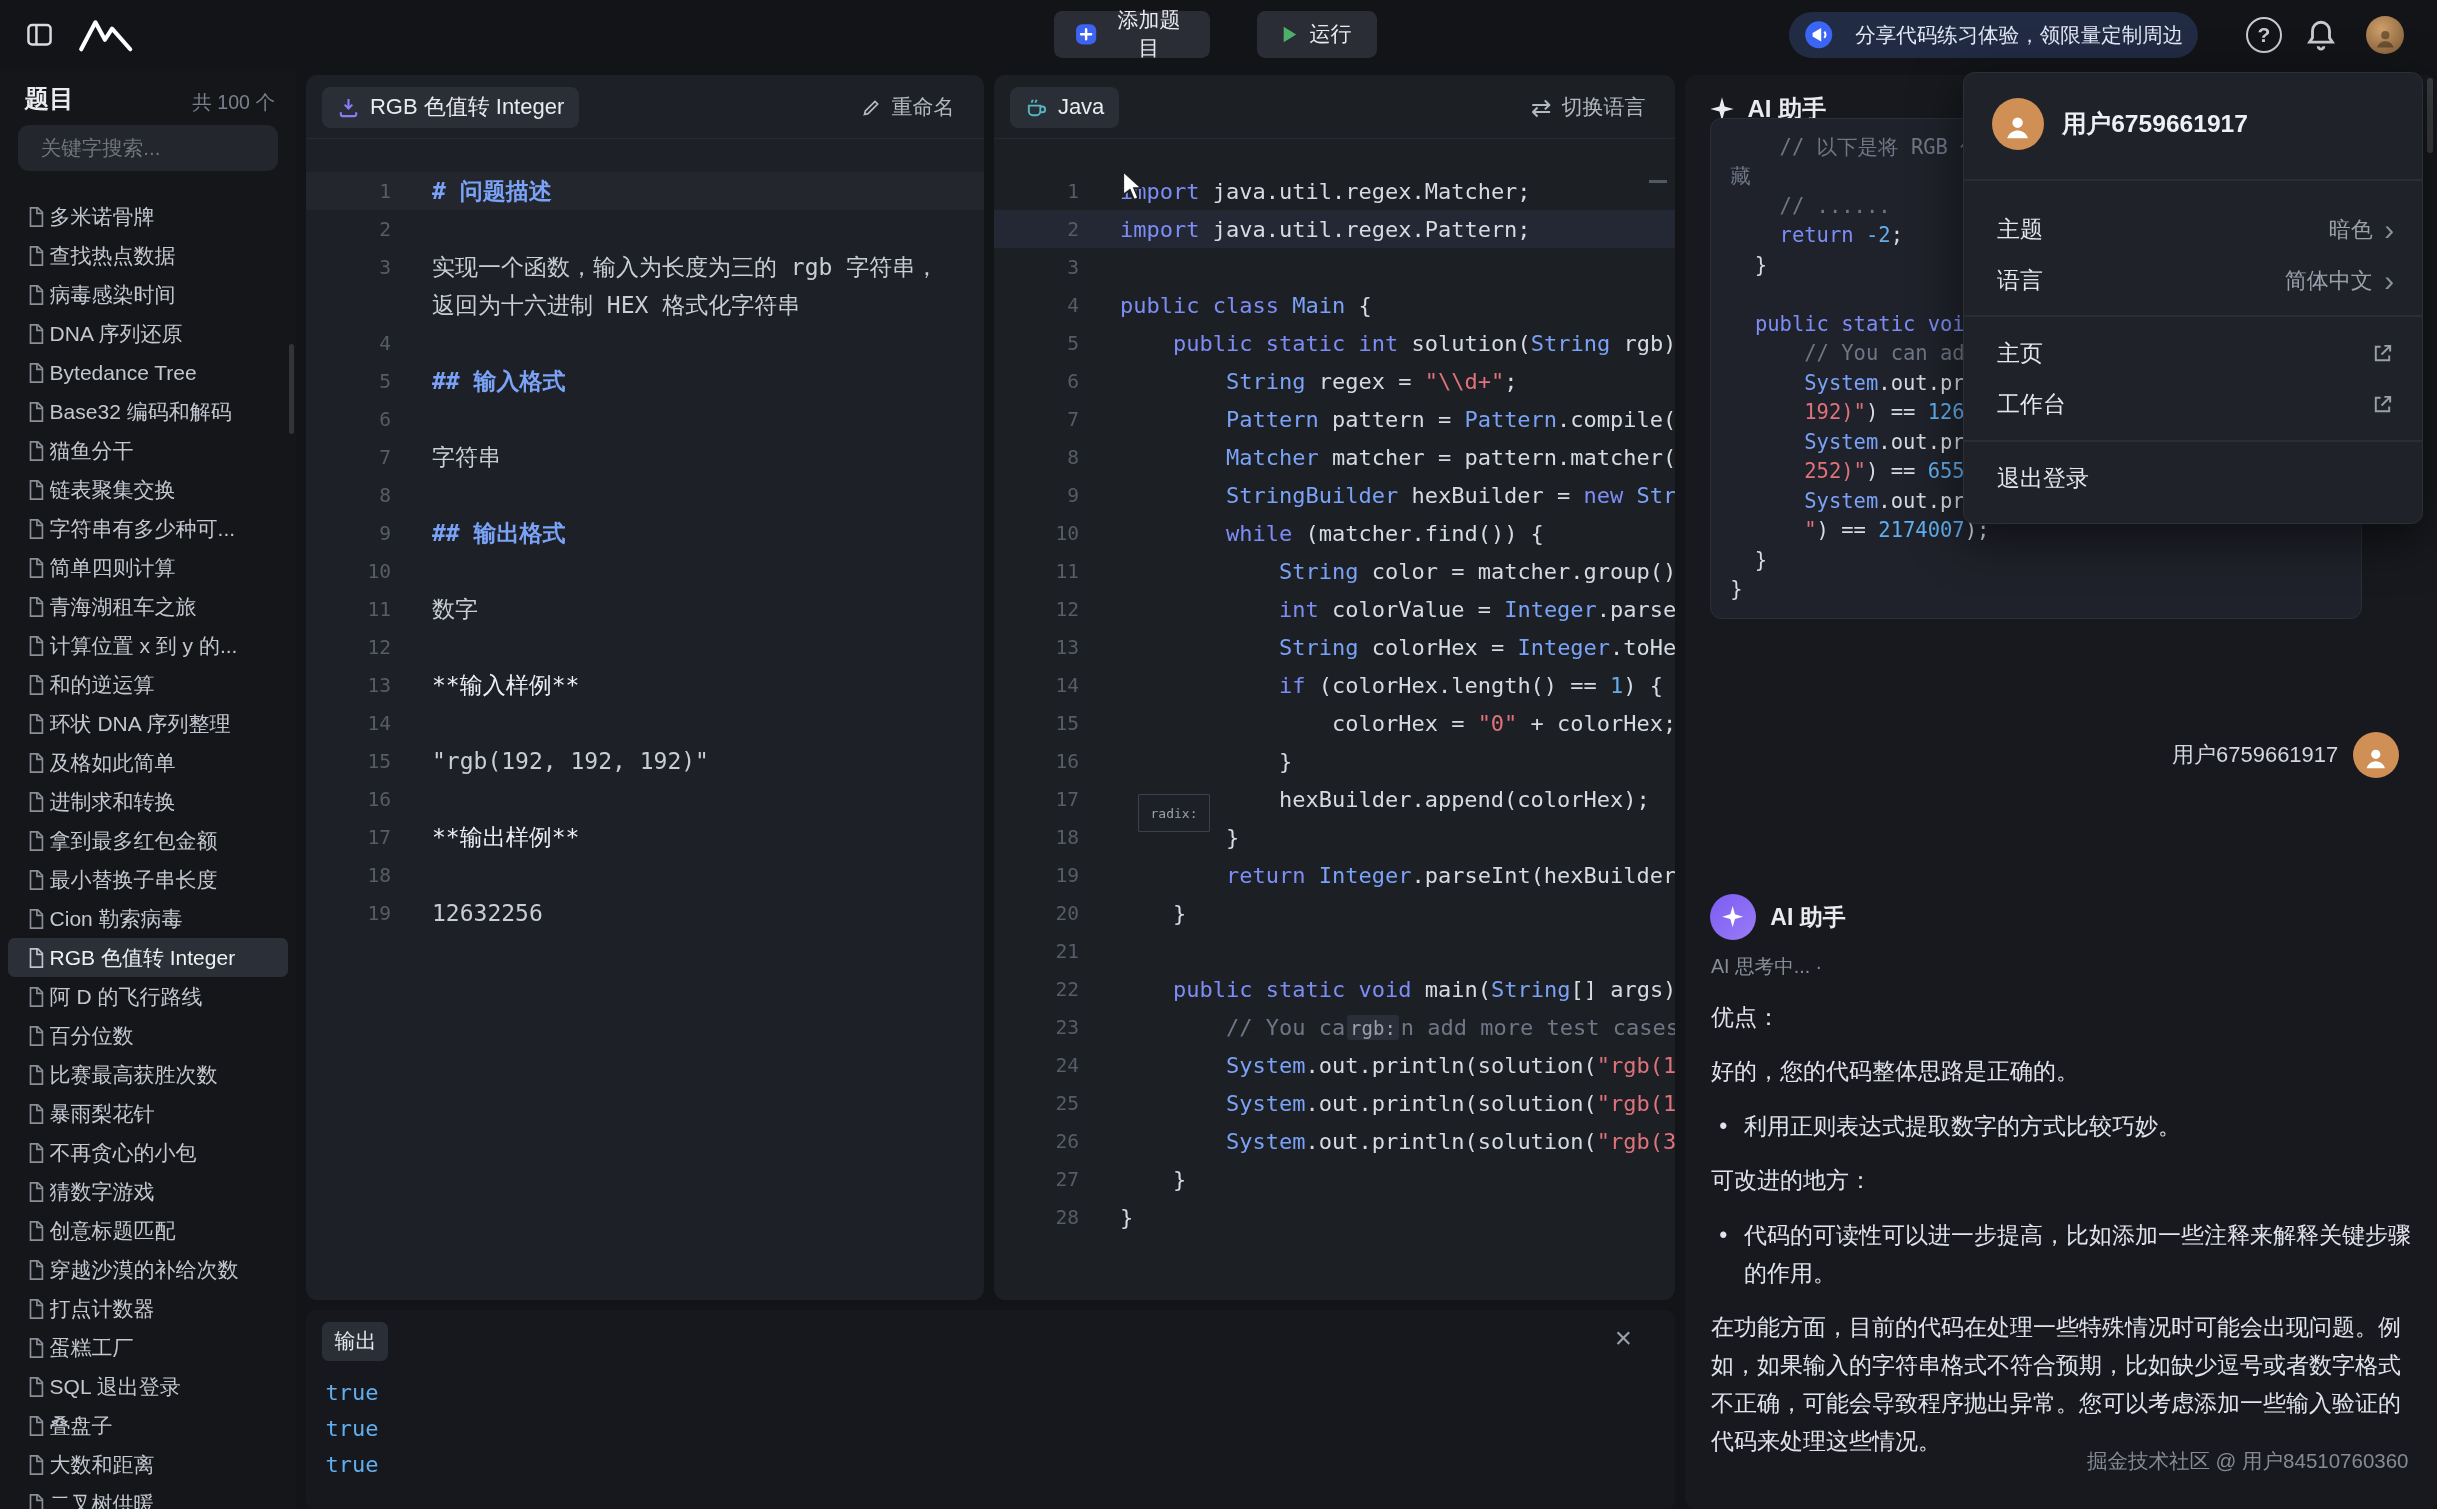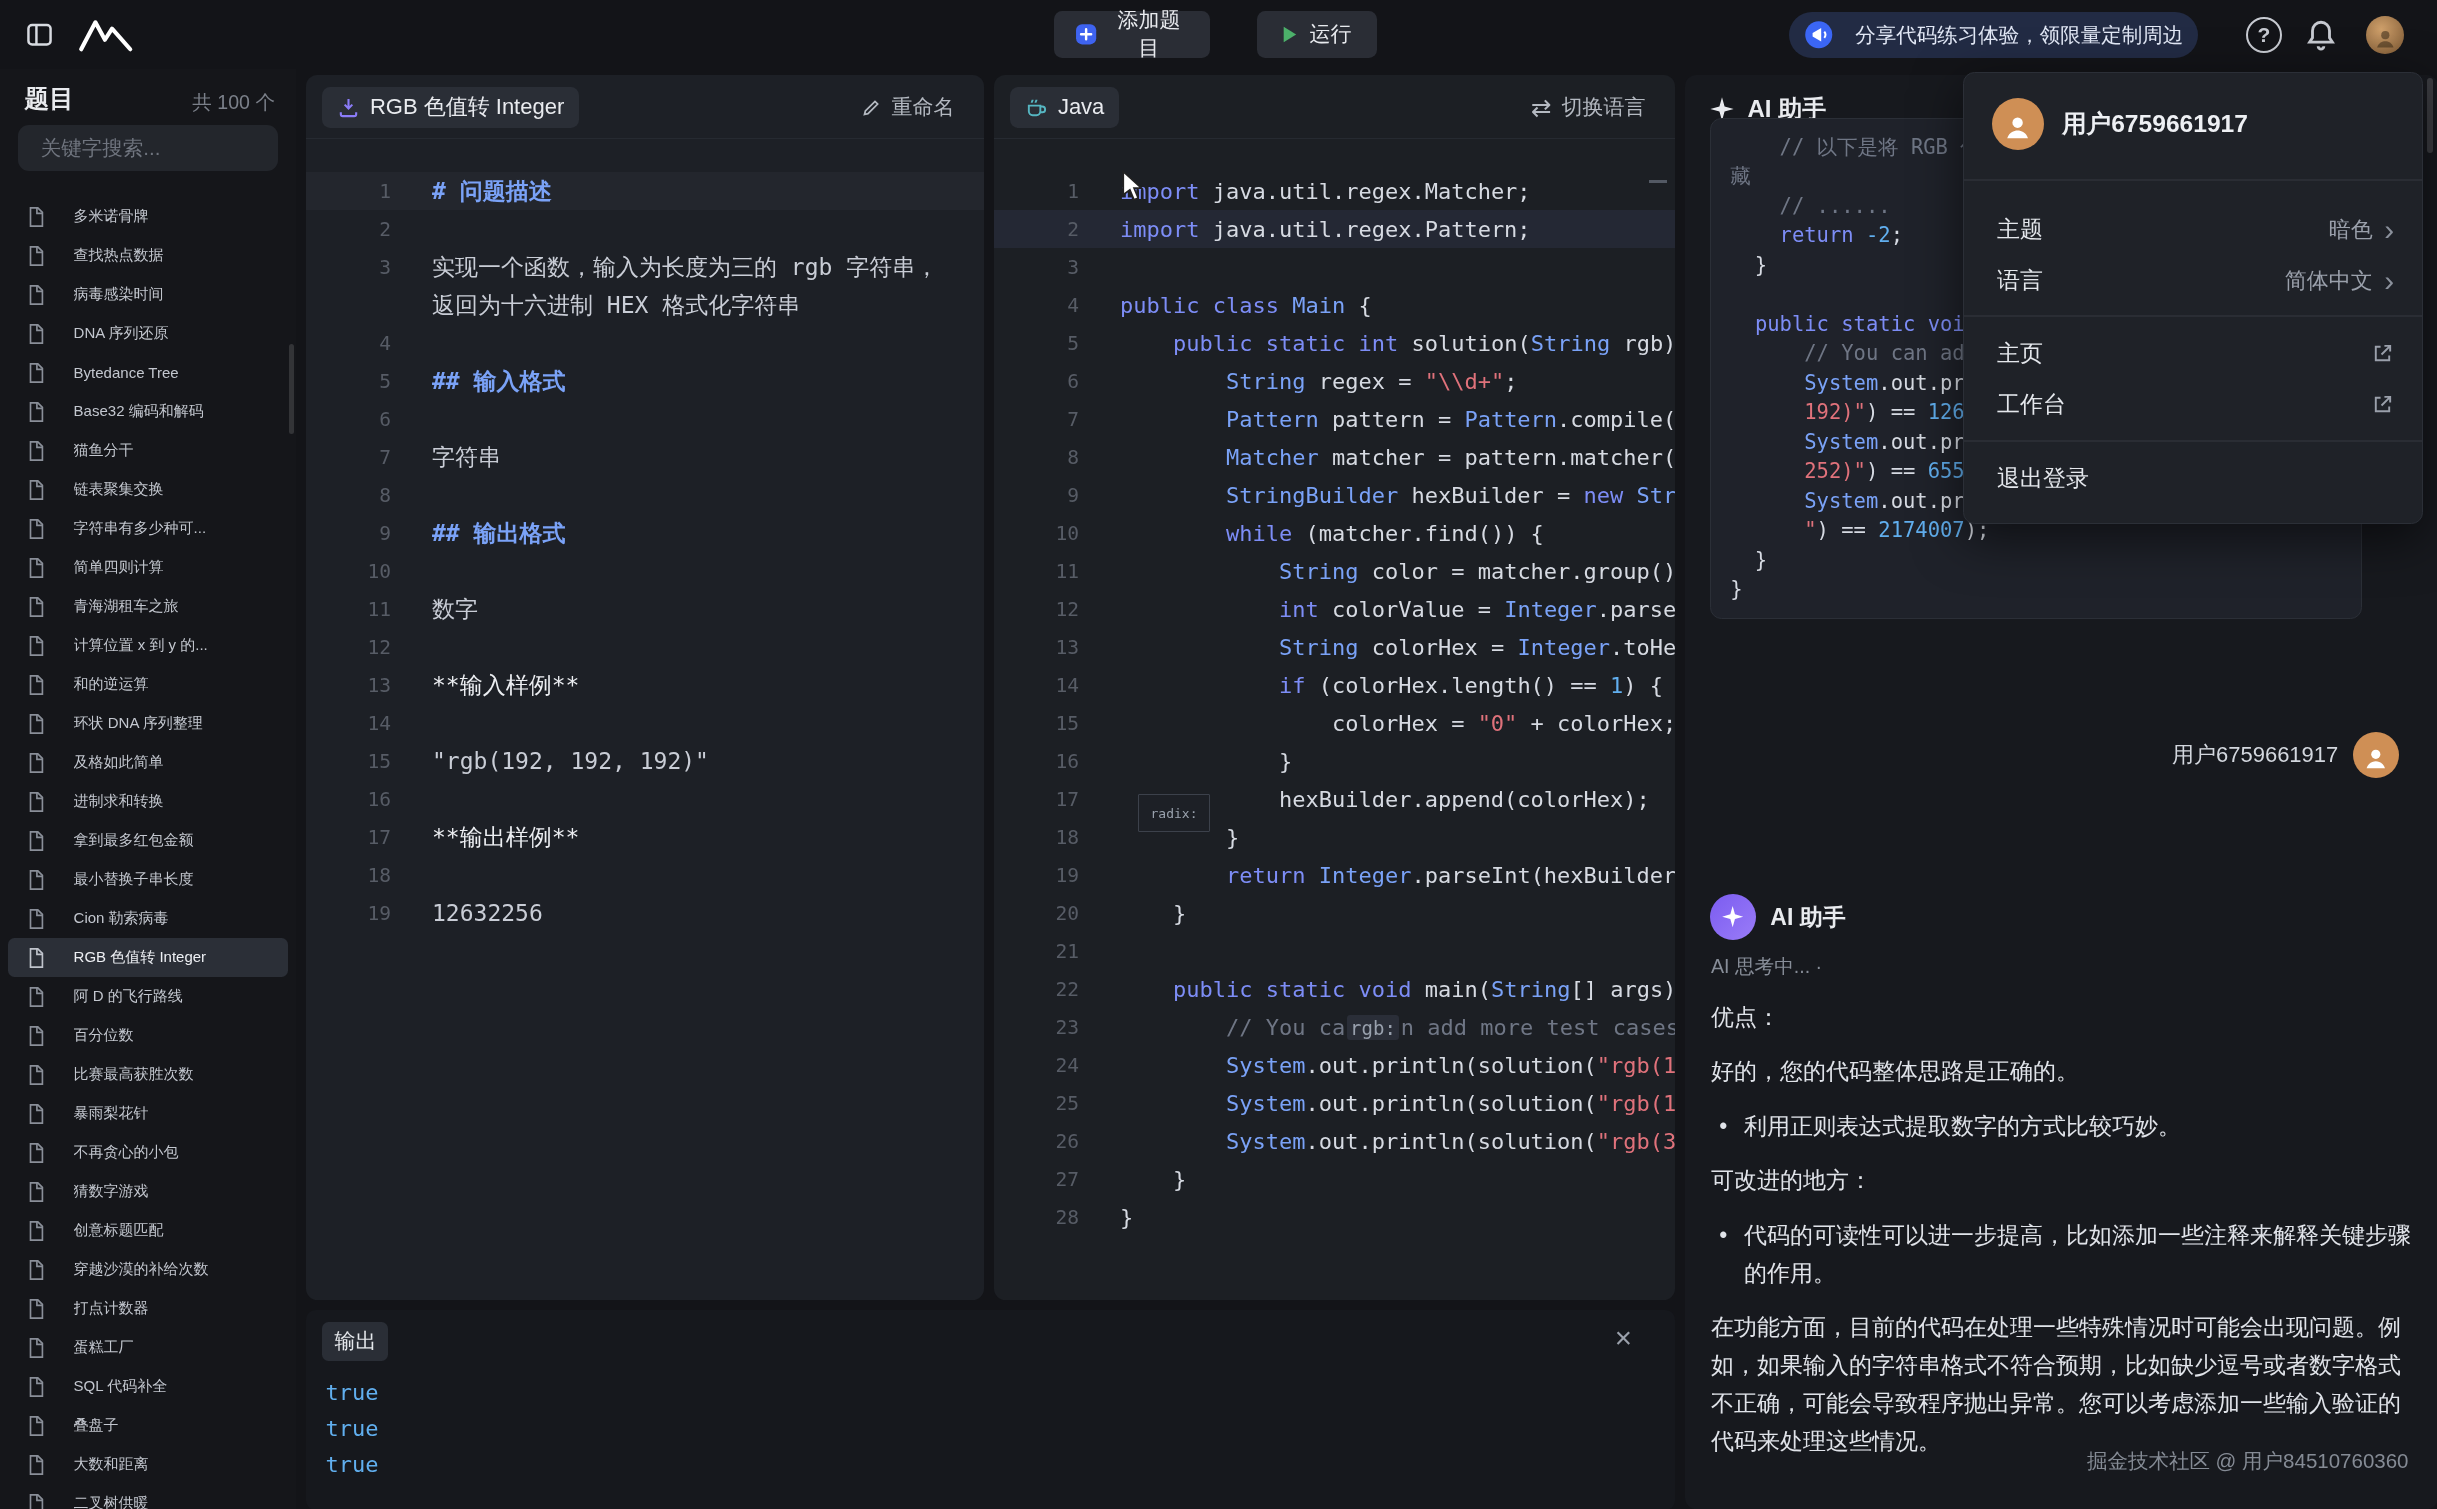--- a/index.html
+++ b/index.html
@@ -23,21 +23,21 @@
 .tb-avatar svg{opacity:.55;margin:6.5px auto 0;width:24.6px}
 
 
 .sidebar{position:absolute;left:0;top:69px;width:296px;bottom:0;background:#15161a;overflow:hidden}
 .sb-title{position:absolute;left:24.6px;top:13px;font-size:24.6px;font-weight:700;color:#e8eaee}
 .sb-count{position:absolute;right:21px;top:19.6px;font-size:19.6px;color:#7b808a}
 .sb-search{position:absolute;left:18px;top:56px;width:260px;height:46px;background:#23262c;border-radius:11px;display:flex;align-items:center;gap:9.8px;padding:0 13px}
 .sb-search input{flex:1;background:none;border:none;outline:none;color:#c6cad2;font-size:20.5px;font-family:inherit}
 .sb-search input::placeholder{color:#6f747e}
 .sb-items{position:absolute;left:0;right:0;top:128px;bottom:0;overflow:hidden}
-.sitem{display:flex;align-items:center;height:39px;padding:0 9.8px 0 24.6px;gap:27px;font-size:15px;color:#c3c7cf;cursor:pointer}
+.sitem{display:flex;align-items:center;height:39px;padding:0 9.8px 0 24.6px;gap:3px;font-size:21px;color:#c3c7cf;cursor:pointer}
 .sitem .ficon{width:22px;height:22px;color:#8a8f99;flex:0 0 22px}
 .sitem.sel{background:#2b2f37;border-radius:6.5px;margin:0 8.2px;padding-left:16.4px;color:#eef0f4}
 .sitem.sel .ficon{color:#c0c4cc}
 .slabel{white-space:nowrap;overflow:hidden;text-overflow:ellipsis}
 .sb-scroll{position:absolute;right:1.6px;top:275px;width:5.7px;height:90px;border-radius:3.3px;background:rgba(255,255,255,.13)}
 
 
 .panel{position:absolute;border-radius:11.5px;overflow:hidden}
 #md-panel{left:306px;top:75px;width:678px;height:1225px;background:#1d2026}
 #code-panel{left:994px;top:75px;width:681px;height:1225px;background:#1c1f24}
@@ -382,21 +382,21 @@
             <path d="M6 2h8l5 5v15H6z"></path>
             <path d="M13 2v6h6"></path>
           </svg>
           <span class="slabel">蛋糕工厂</span>
         </div>
         <div class="sitem">
           <svg class="ficon" viewBox="0 0 24 24" fill="none" stroke="currentColor" stroke-width="1.8">
             <path d="M6 2h8l5 5v15H6z"></path>
             <path d="M13 2v6h6"></path>
           </svg>
-          <span class="slabel">SQL 代码补全</span>
+          <span class="slabel">SQL 退出登录</span>
         </div>
         <div class="sitem">
           <svg class="ficon" viewBox="0 0 24 24" fill="none" stroke="currentColor" stroke-width="1.8">
             <path d="M6 2h8l5 5v15H6z"></path>
             <path d="M13 2v6h6"></path>
           </svg>
           <span class="slabel">叠盘子</span>
         </div>
         <div class="sitem">
           <svg class="ficon" viewBox="0 0 24 24" fill="none" stroke="currentColor" stroke-width="1.8">

